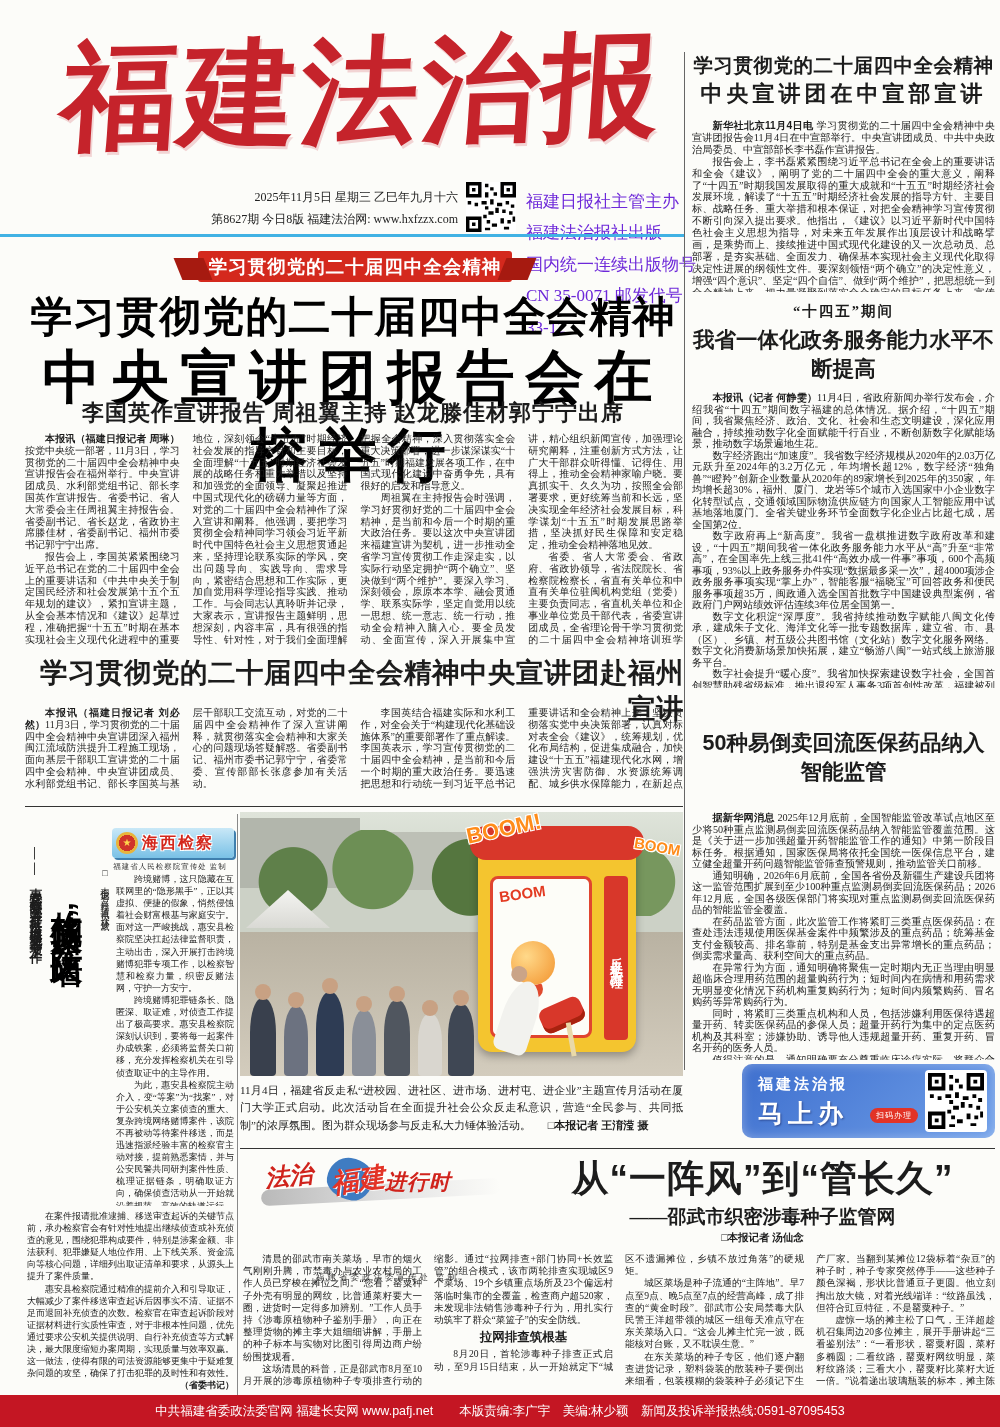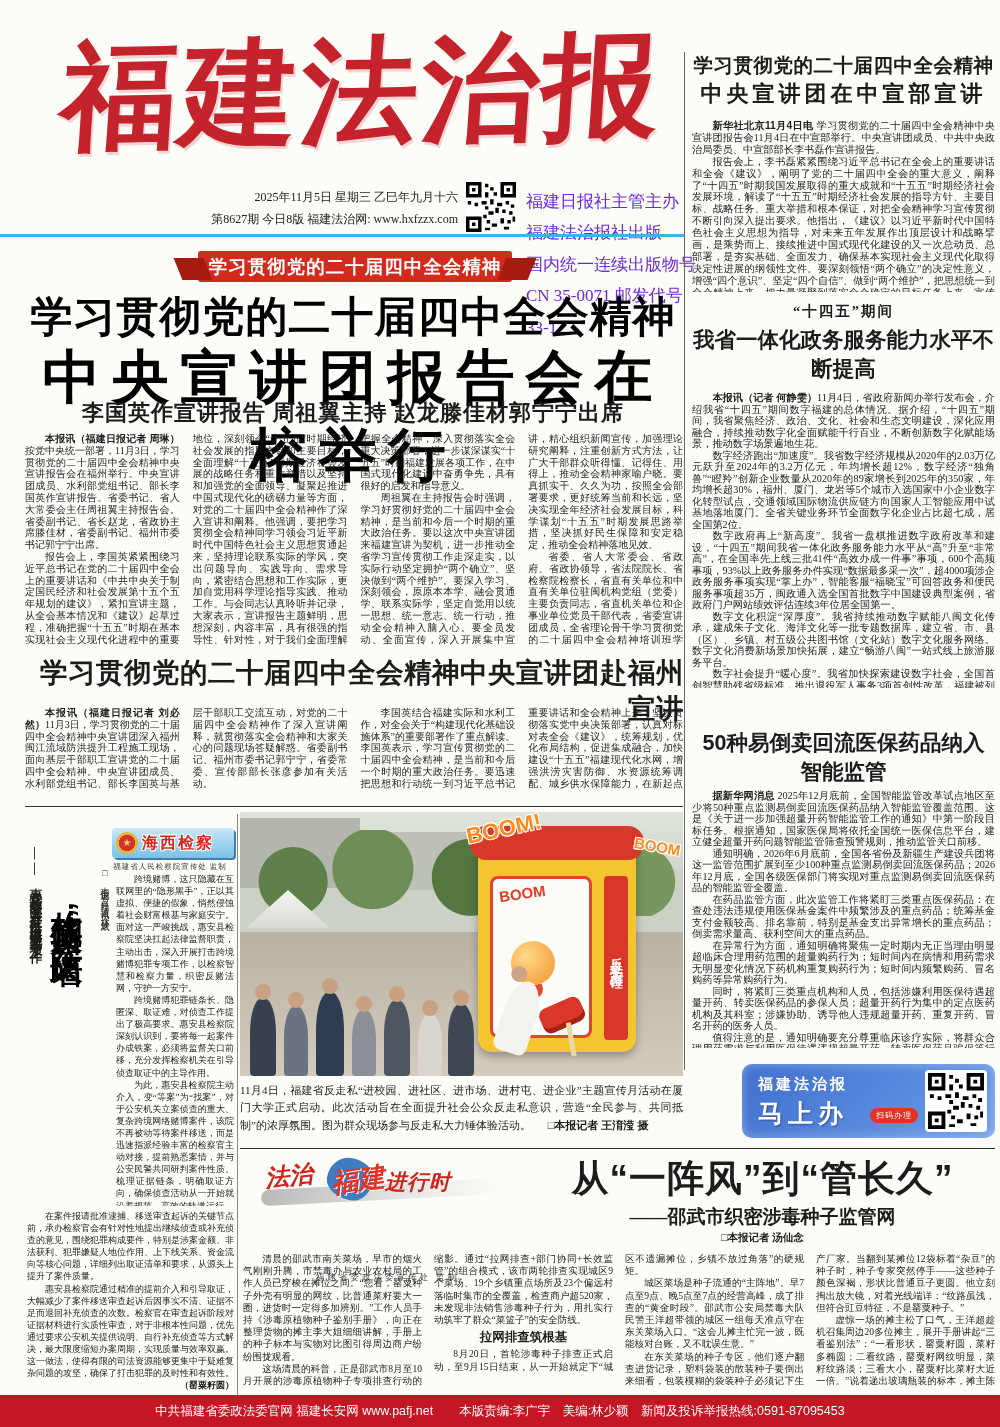--- a/index.html
+++ b/index.html
@@ -50,21 +50,21 @@
 
   
   .rc{left:692px;top:52px;width:303px;height:1008px;overflow:hidden;}
   .bj-h1{text-align:center;font-family:"Liberation Sans",sans-serif;font-weight:900;font-size:19.5px;letter-spacing:.5px;}
   .bj-h2{text-align:center;font-family:"Liberation Sans",sans-serif;font-weight:900;font-size:22px;letter-spacing:4px;}
   .bj-body{margin-top:11px;height:172px;font-size:10.2px;line-height:11.9px;}
   .dg-kicker{text-align:center;font-weight:bold;font-size:14.5px;margin-top:10px;letter-spacing:2px;}
   .dg-headline{text-align:center;font-family:"Liberation Sans",sans-serif;font-weight:900;font-size:21.5px;margin-top:4px;}
   .dg-body{margin-top:9px;height:296px;font-size:10.2px;line-height:11.5px;}
   .md-headline{text-align:center;font-family:"Liberation Sans",sans-serif;font-weight:900;font-size:21.5px;margin-top:40px;}
-  .md-body{margin-top:4px;height:258px;font-size:10.2px;line-height:11.5px;}
+  .md-body{margin-top:26px;height:258px;font-size:10.2px;line-height:11.5px;}
   .rc .body-cols b, .lead-body b, .fz-body b{font-family:"Liberation Sans",sans-serif;}
 
   
   .promo{left:742px;top:1064px;width:253px;height:74px;border-radius:10px;
     background:linear-gradient(135deg,#3e6fce,#6e9ee8);box-shadow:inset 0 0 12px rgba(255,255,255,.35);}
   .promo-brand{position:absolute;left:16px;top:11px;color:#fff;font-weight:bold;font-size:15px;
     letter-spacing:3px;font-family:"Liberation Sans",sans-serif;}
   .promo-app{position:absolute;left:16px;top:33px;color:#fff;font-weight:900;font-size:25px;
     letter-spacing:5px;font-family:"Liberation Sans",sans-serif;text-shadow:1px 1px 2px rgba(0,0,50,.4);}
   .promo-tag{position:absolute;left:128px;top:44px;background:#e23327;color:#fff;font-size:8px;
@@ -257,21 +257,21 @@
   <div class="abs v-text hx-title-v">构筑反赌“防火墙”</div>
   <div class="abs v-text hx-byline-v">□本报记者 肖赣 通讯员 林少威</div>
   <div class="abs hx-body-narrow body-cols">
       <p>跨境赌博，这只隐藏在互联网里的“隐形黑手”，正以其虚拟、便捷的假象，悄然侵蚀着社会财富根基与家庭安宁。面对这一严峻挑战，惠安县检察院坚决扛起法律监督职责，主动出击，深入开展打击跨境赌博犯罪专项工作，以检察智慧和检察力量，织密反赌法网，守护一方安宁。</p>
       <p>跨境赌博犯罪链条长、隐匿深、取证难，对侦查工作提出了极高要求。惠安县检察院深刻认识到，要将每一起案件办成铁案，必须将监督关口前移，充分发挥检察机关在引导侦查取证中的主导作用。</p>
       <p>为此，惠安县检察院主动介入，变“等案”为“找案”，对于公安机关立案侦查的重大、复杂跨境网络赌博案件，该院不再被动等待案件移送，而是迅速指派经验丰富的检察官主动对接，提前熟悉案情，并与公安民警共同研判案件性质、梳理证据链条，明确取证方向，确保侦查活动从一开始就沿着规范、高效的轨道运行。</p>
     </div>
   <div class="abs hx-body-wide body-cols">
       <p>在案件报请批准逮捕、移送审查起诉的关键节点前，承办检察官会有针对性地提出继续侦查或补充侦查的意见，围绕犯罪构成要件，特别是涉案金额、非法获利、犯罪嫌疑人地位作用、上下线关系、资金流向等核心问题，详细列出取证清单和要求，从源头上提升了案件质量。</p>
       <p>惠安县检察院通过精准的提前介入和引导取证，大幅减少了案件移送审查起诉后因事实不清、证据不足而退回补充侦查的次数。检察官在审查起诉阶段对证据材料进行实质性审查，对于非根本性问题，优先通过要求公安机关提供说明、自行补充侦查等方式解决，最大限度缩短办案周期，实现质量与效率双赢。这一做法，使得有限的司法资源能够更集中于疑难复杂问题的攻坚，确保了打击犯罪的及时性和有效性。</p>
-      <p class="turn-note">（罂粟籽圆）</p>
+      <p class="turn-note">（省委书记）</p>
     </div>
 
   <div class="abs photo">
     <div class="ph-sky"></div>
     <div class="ph-building"></div>
     <div class="ph-trees"></div>
     <div class="ph-tent"></div>
     <div class="ph-ground"></div>
     <div class="ph-machine">
       <div class="ph-machine-top"></div>

